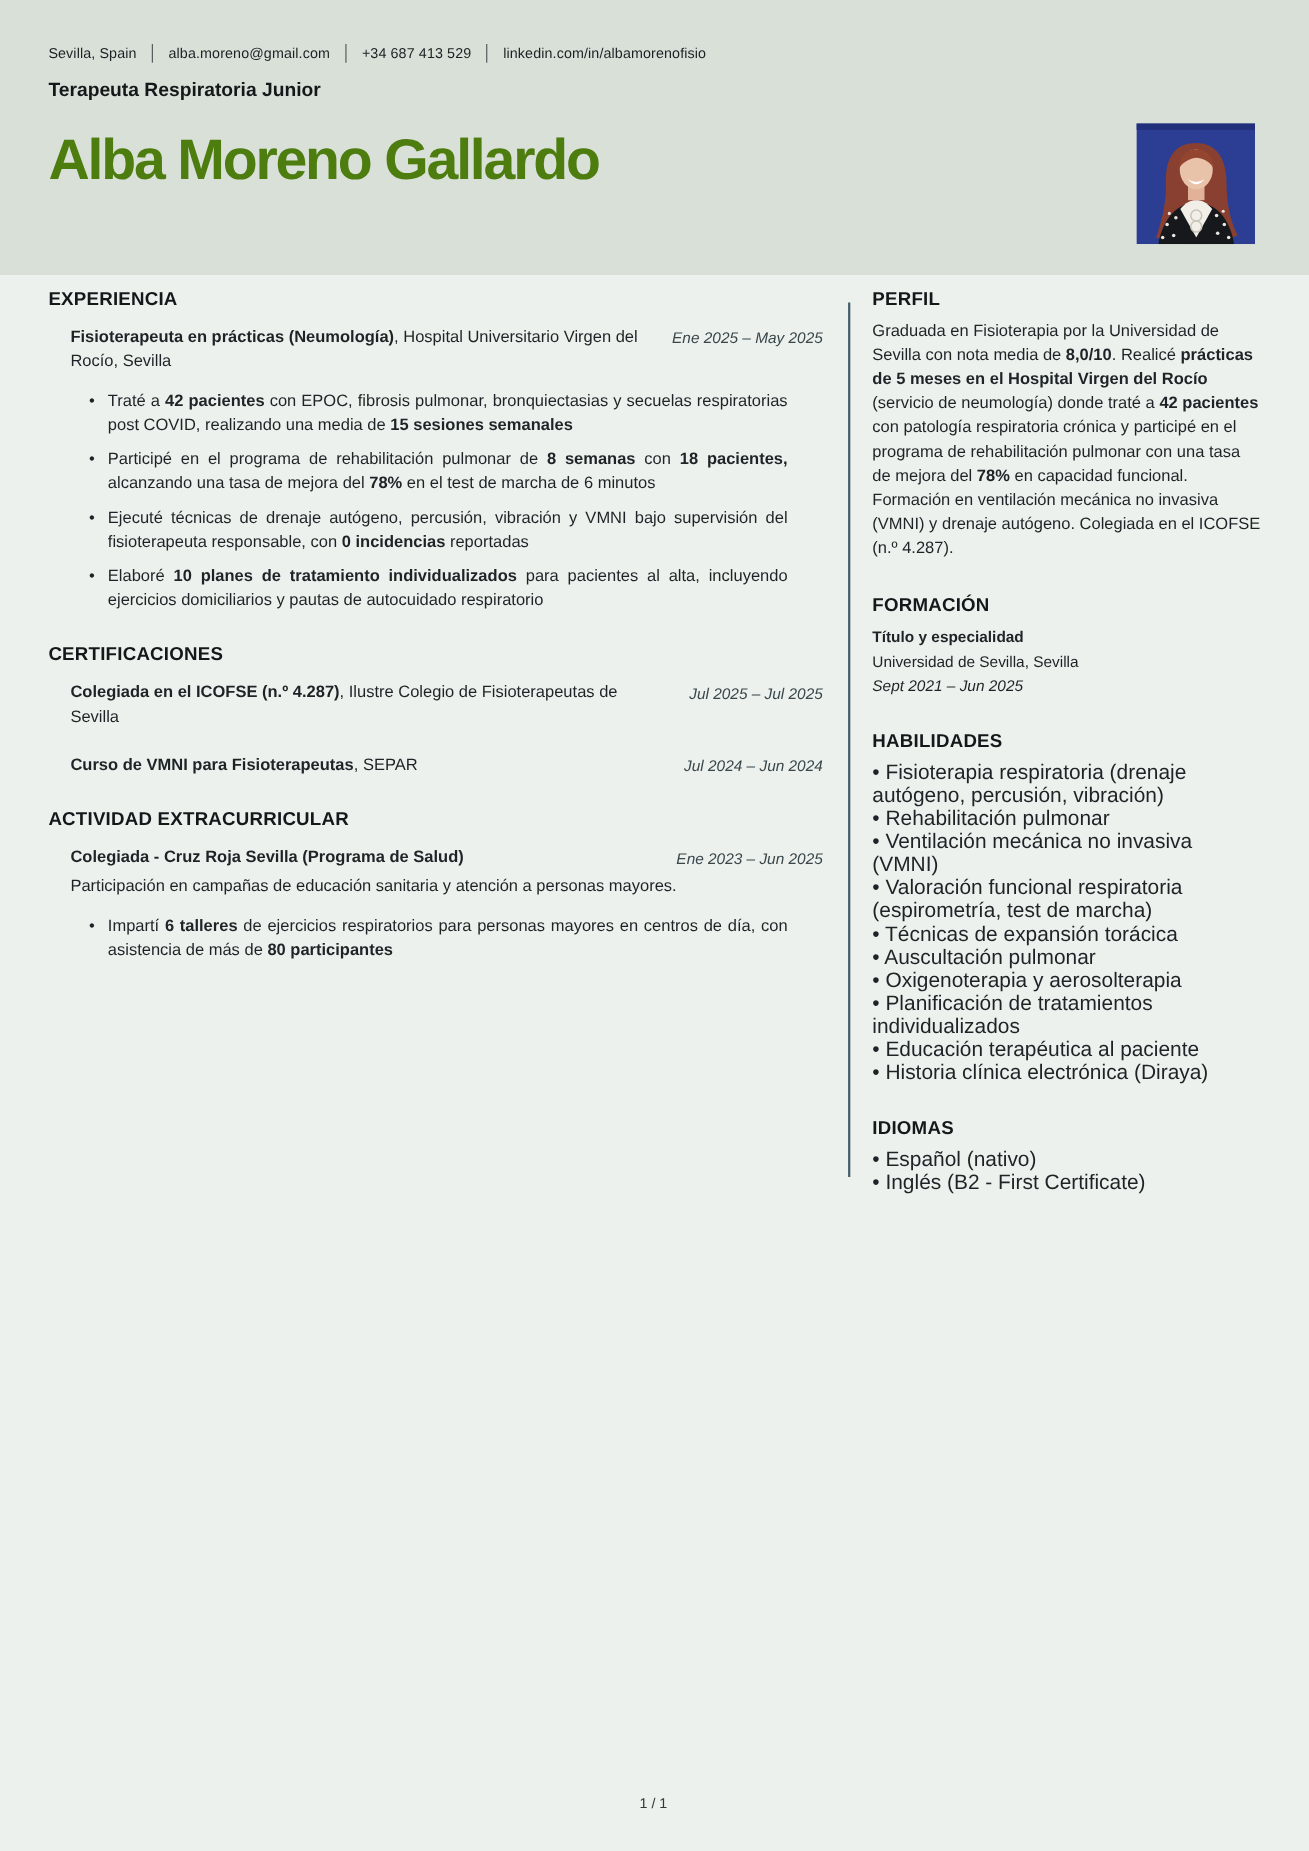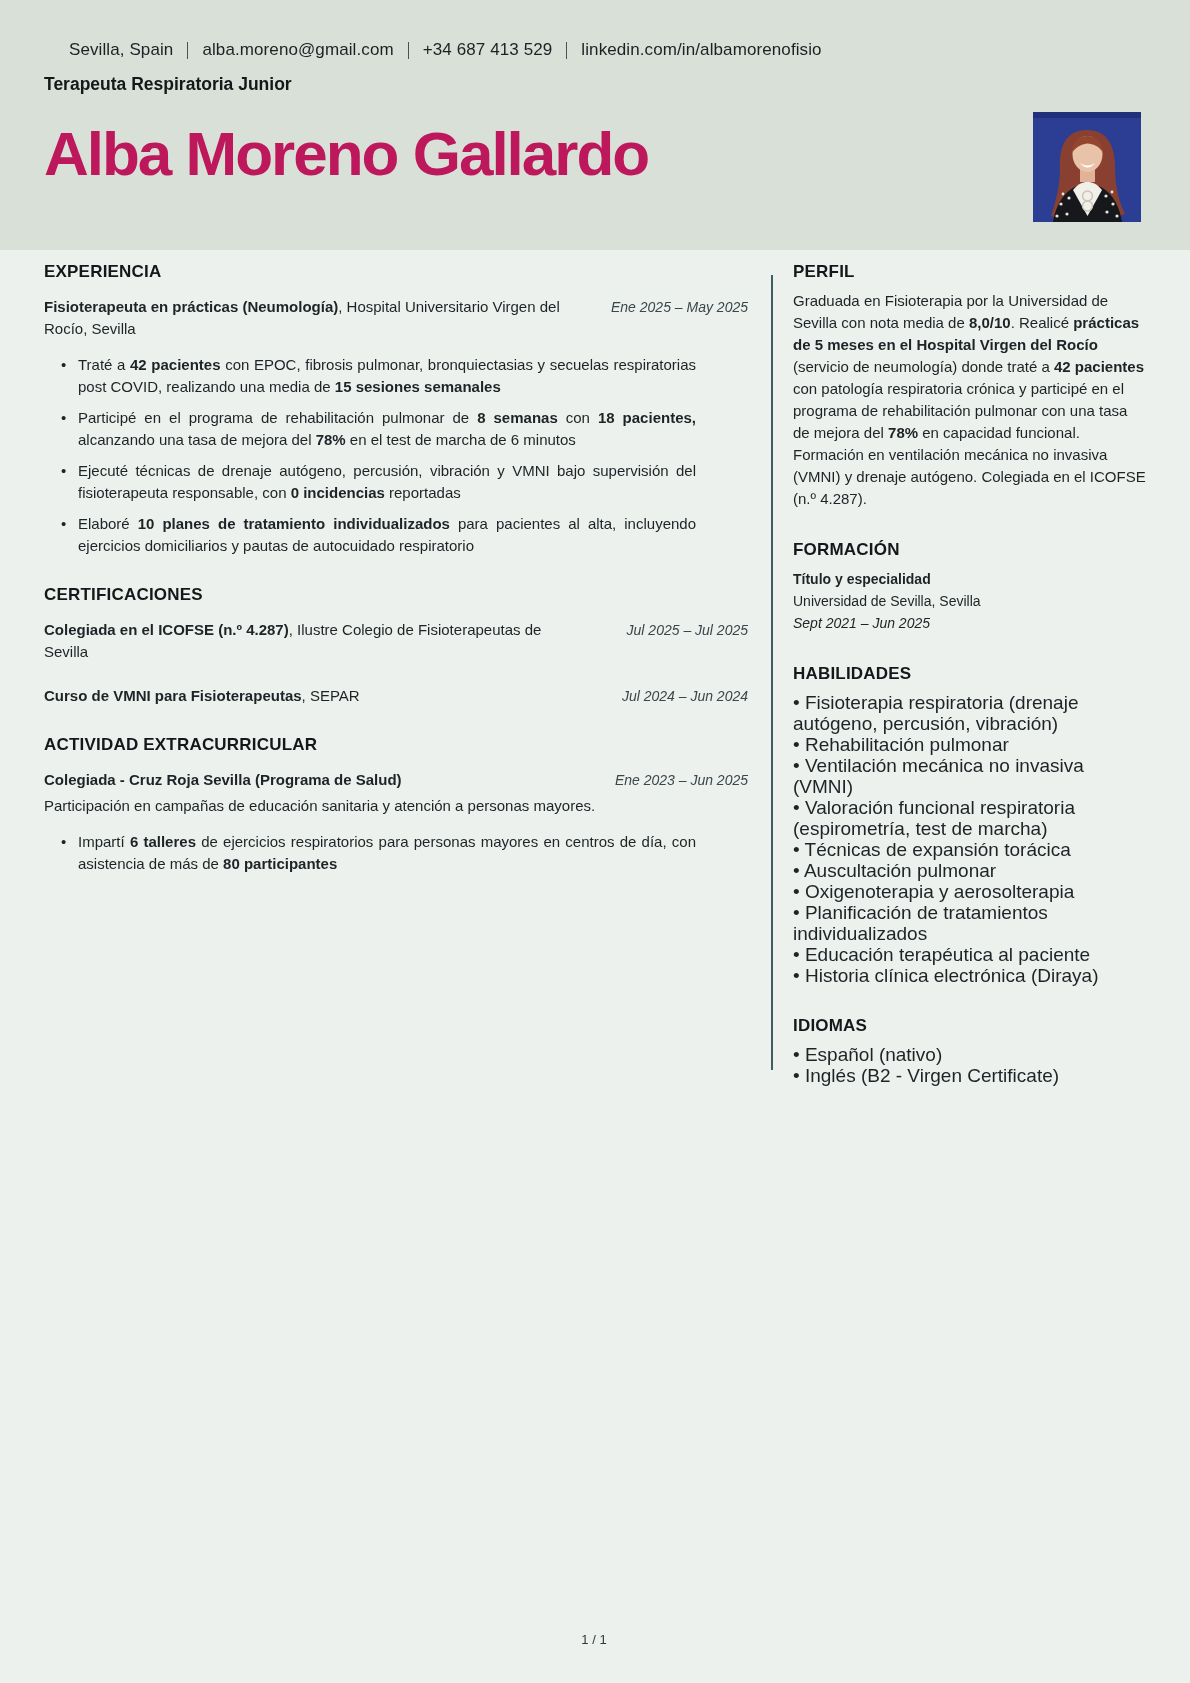--- a/index.html
+++ b/index.html
@@ -10,45 +10,45 @@
     --muted:#39464a;
     --divider:#3f5d66;
   }
   *{margin:0;padding:0;box-sizing:border-box;}
   html,body{background:#fff;}
   body{font-family:"Liberation Sans","DejaVu Sans",sans-serif;color:var(--ink);}
   .page{position:relative;width:1190px;height:1683px;background:var(--page-bg);overflow:hidden;}
 
   
   .header{position:relative;height:250px;background:var(--header-bg);padding:40px 44px 0;}
-  .contact{display:flex;align-items:center;font-size:17px;color:#1c2224;letter-spacing:.1px;margin-left:25px;}
+  .contact{display:flex;align-items:center;font-size:13px;color:#1c2224;letter-spacing:.1px;}
   .contact .sep{display:inline-block;width:0;height:17px;border-left:1.5px solid #4a5254;margin:0 14px;}
   .job-title{margin-top:14px;font-size:17.5px;font-weight:700;color:var(--heading);}
-  .name{margin-top:28px;font-size:62px;font-weight:700;letter-spacing:-2px;color:#be185d;line-height:1;}
+  .name{margin-top:28px;font-size:52px;font-weight:700;letter-spacing:-2px;color:#4d7c0f;line-height:1;}
   .photo{position:absolute;left:1033px;top:112px;width:108px;height:110px;overflow:hidden;}
   .photo svg{display:block;width:100%;height:100%;}
 
   
   .main{display:flex;align-items:flex-start;padding:12px 44px 0;}
   .col-left{width:704px;}
   .divider{width:2px;height:795px;background:var(--divider);margin-left:23px;margin-top:13px;}
   .col-right{width:353px;margin-left:20px;}
 
   h2.sec{font-size:17px;font-weight:700;color:var(--heading);letter-spacing:.2px;margin:0 0 14px;}
   .section{margin-bottom:28px;}
   .entry-head{display:flex;align-items:flex-start;margin-bottom:4px;}
   .entry-title{width:522px;font-size:15px;line-height:22px;}
   .entry-title b{font-weight:700;}
   .entry-date{flex:1;text-align:right;font-style:italic;font-size:14px;color:var(--muted);white-space:nowrap;padding-top:3px;}
   .para{font-size:15px;line-height:22px;text-align:justify;width:652px;}
   .bullets{list-style:none;margin:14px 0 0;width:652px;}
   .bullets li{position:relative;padding-left:34px;font-size:15px;line-height:22px;text-align:justify;margin-bottom:9px;}
   .bullets li::before{content:"•";position:absolute;left:17px;top:0;}
   .bullets b{font-weight:700;}
-  .entry{margin-bottom:22px;}
+  .entry{margin-bottom:22px;margin-left:20px;}
   .entry:last-child{margin-bottom:0;}
 
   
   .rsec{margin-bottom:30px;}
   .rsec h2.sec{margin-bottom:8px;}
   .rpara{font-size:15px;line-height:22px;}
   .rpara b{font-weight:700;}
   .edu-line{font-size:14px;line-height:22px;}
   .edu-degree{font-weight:700;}
   .edu-dates{font-style:italic;}
@@ -190,21 +190,21 @@
           <div class="rli">Planificación de tratamientos individualizados</div>
           <div class="rli">Educación terapéutica al paciente</div>
           <div class="rli">Historia clínica electrónica (Diraya)</div>
         </div>
       </section>
 
       <section class="rsec">
         <h2 class="sec">IDIOMAS</h2>
         <div>
           <div class="rli">Español (nativo)</div>
-          <div class="rli">Inglés (B2 - Virgen Certificate)</div>
+          <div class="rli">Inglés (B2 - First Certificate)</div>
         </div>
       </section>
 
     </section>
   </main>
 
   <footer class="footer">
     <span>1 / 1</span>
   </footer>
 

